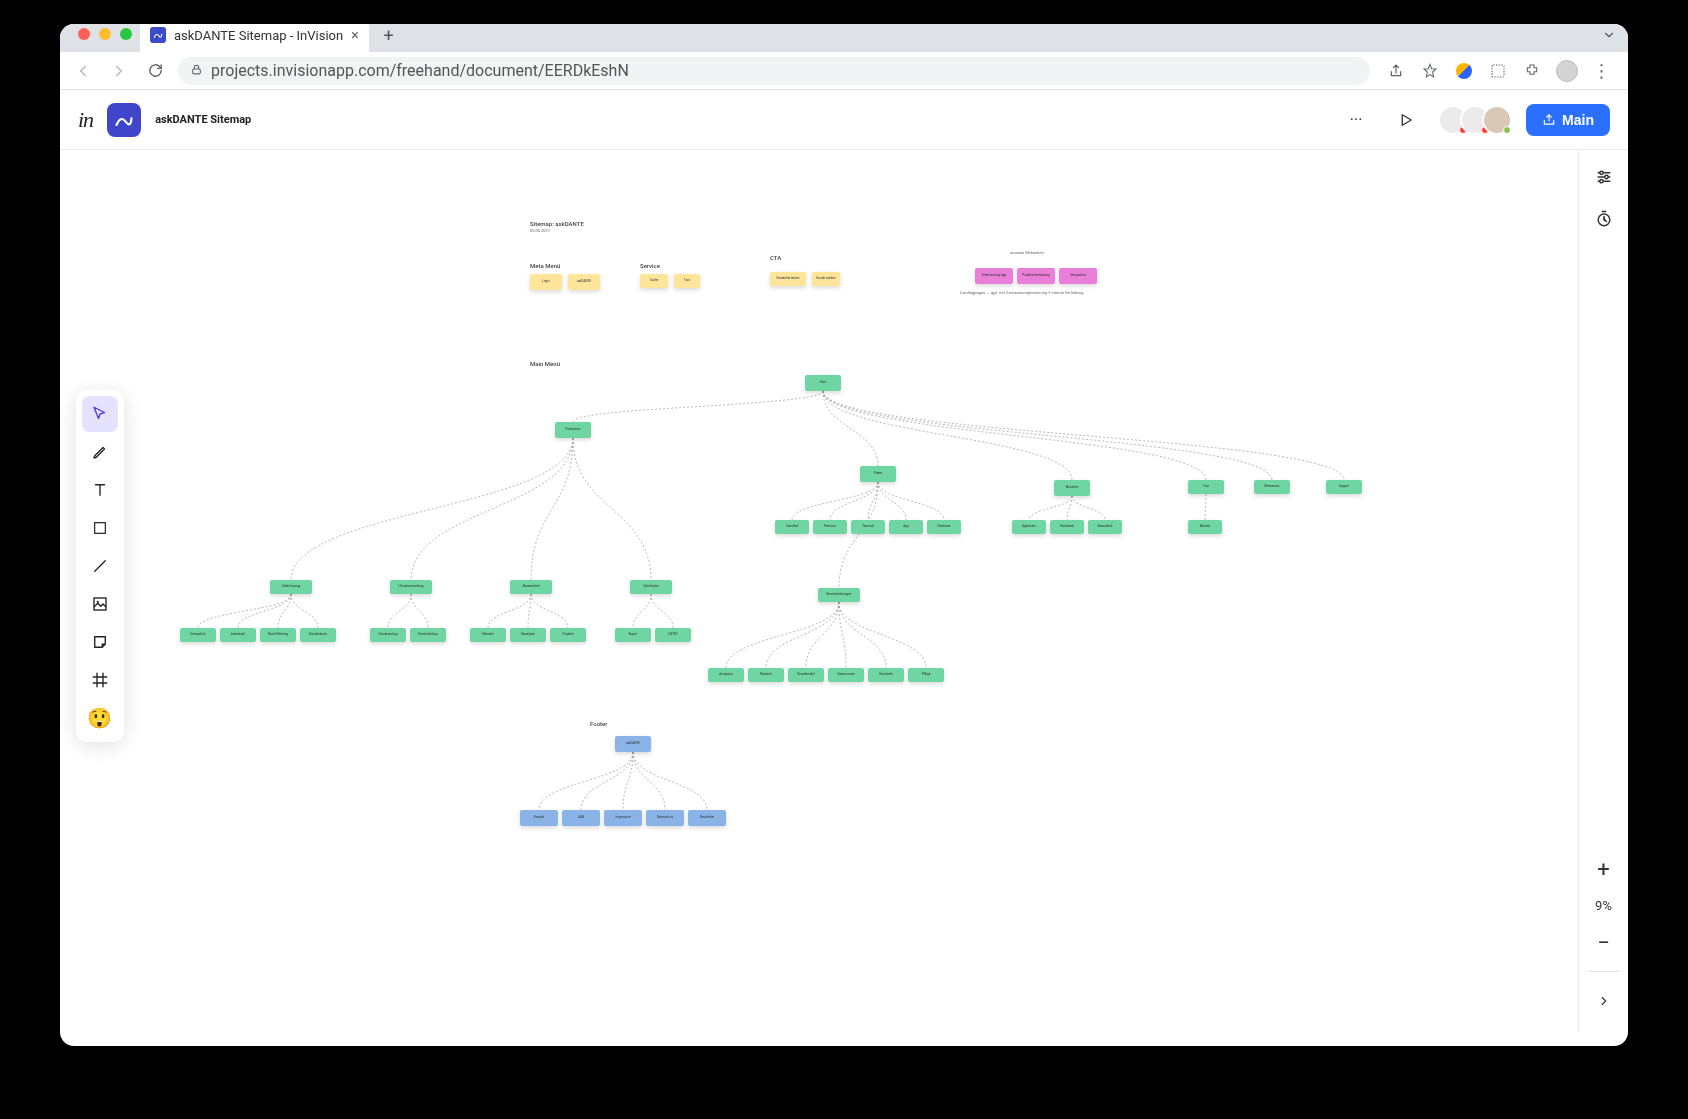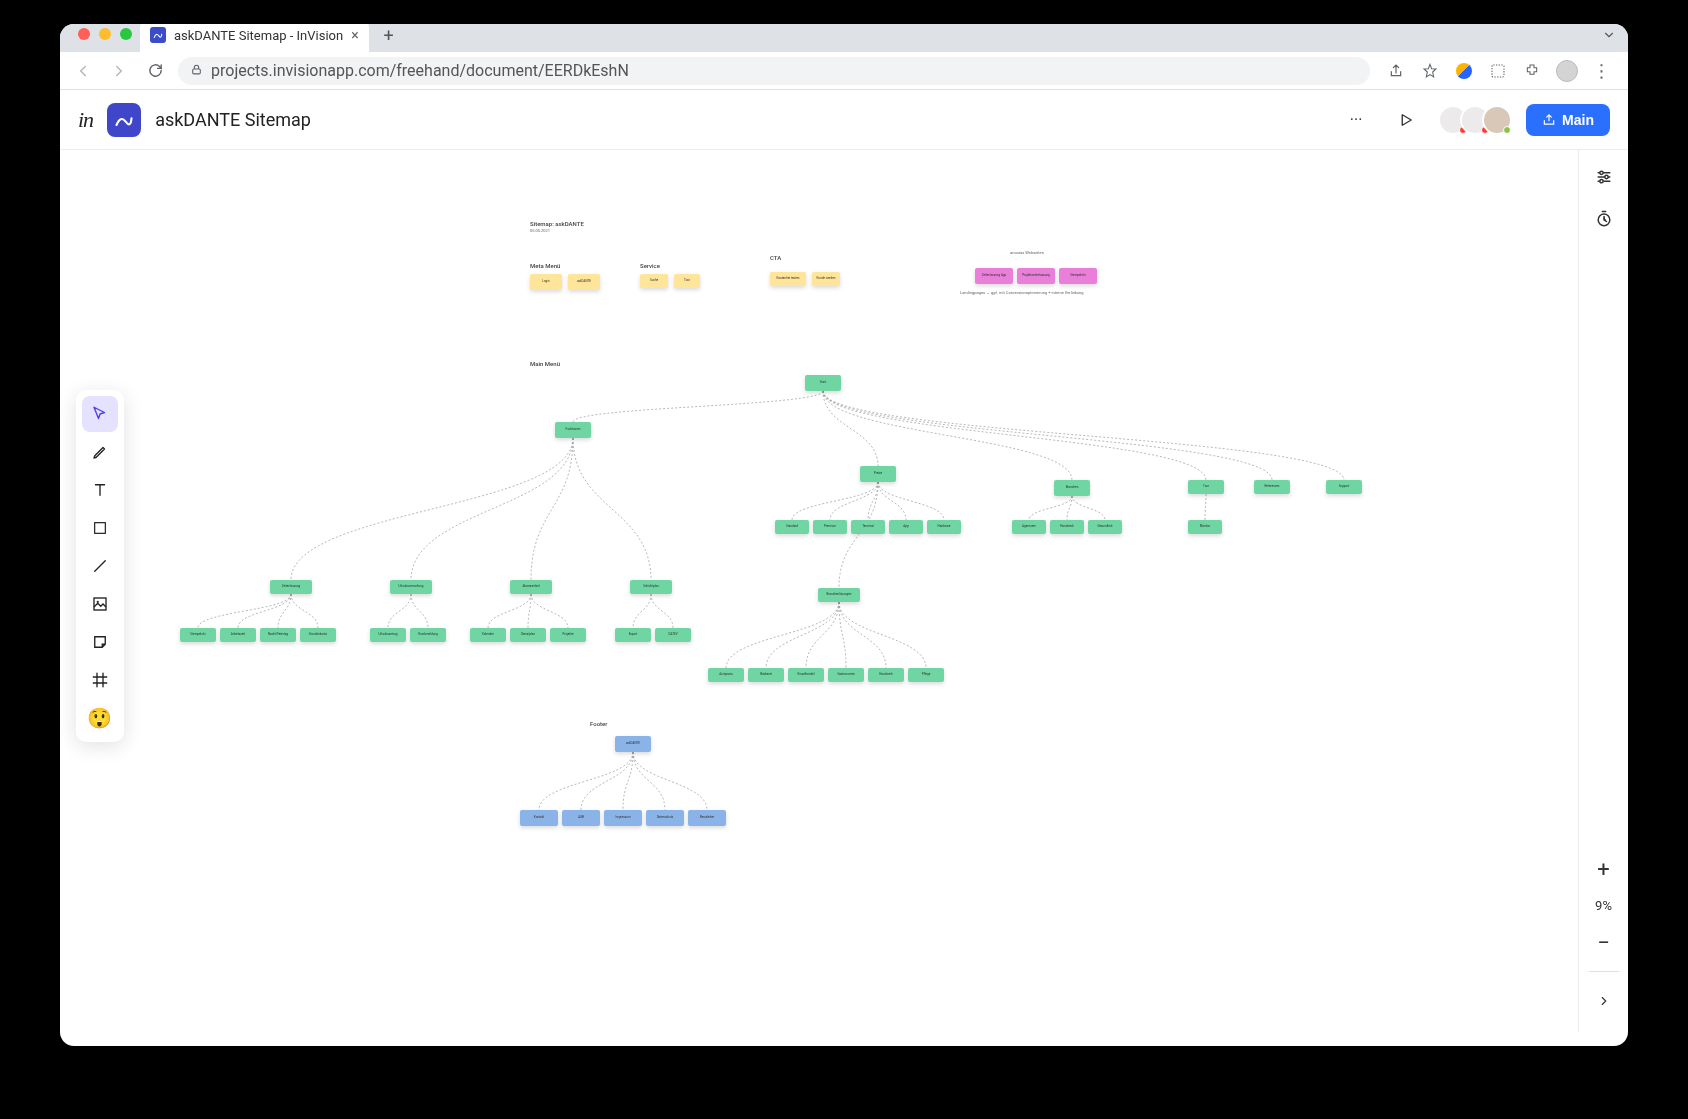--- a/index.html
+++ b/index.html
@@ -100,21 +100,21 @@
   border-bottom: 1px solid #ececec;
 }
 .invision-logo { font-family: serif; font-weight:400; font-style: italic; font-size: 22px; color: #222; letter-spacing:-1px;}
 .freehand-badge {
   width: 34px; height:34px;
   background: #4046ca;
   border-radius: 8px;
   display:flex;align-items:center;justify-content:center;
 }
 .freehand-badge svg { width: 20px; height:20px; }
-.doc-title { font-size: 18px; font-weight: 400; color:#222; }
+.doc-title { font-size: 11px; font-weight: 700; color:#222; }
 .hdr-actions { margin-left: auto; display:flex; align-items:center; gap: 14px;}
 .hdr-ico { width: 36px; height:36px; display:flex; align-items:center;justify-content:center; border-radius:8px; cursor:pointer; color:#333;}
 .presence { display:flex; align-items:center;}
 .presence .p-ava {
   width: 30px; height:30px; border-radius:50%;
   border: 2px solid #fff;
   margin-left: -8px;
   position: relative;
 }
 .presence .p-ava:first-child { margin-left:0;}

